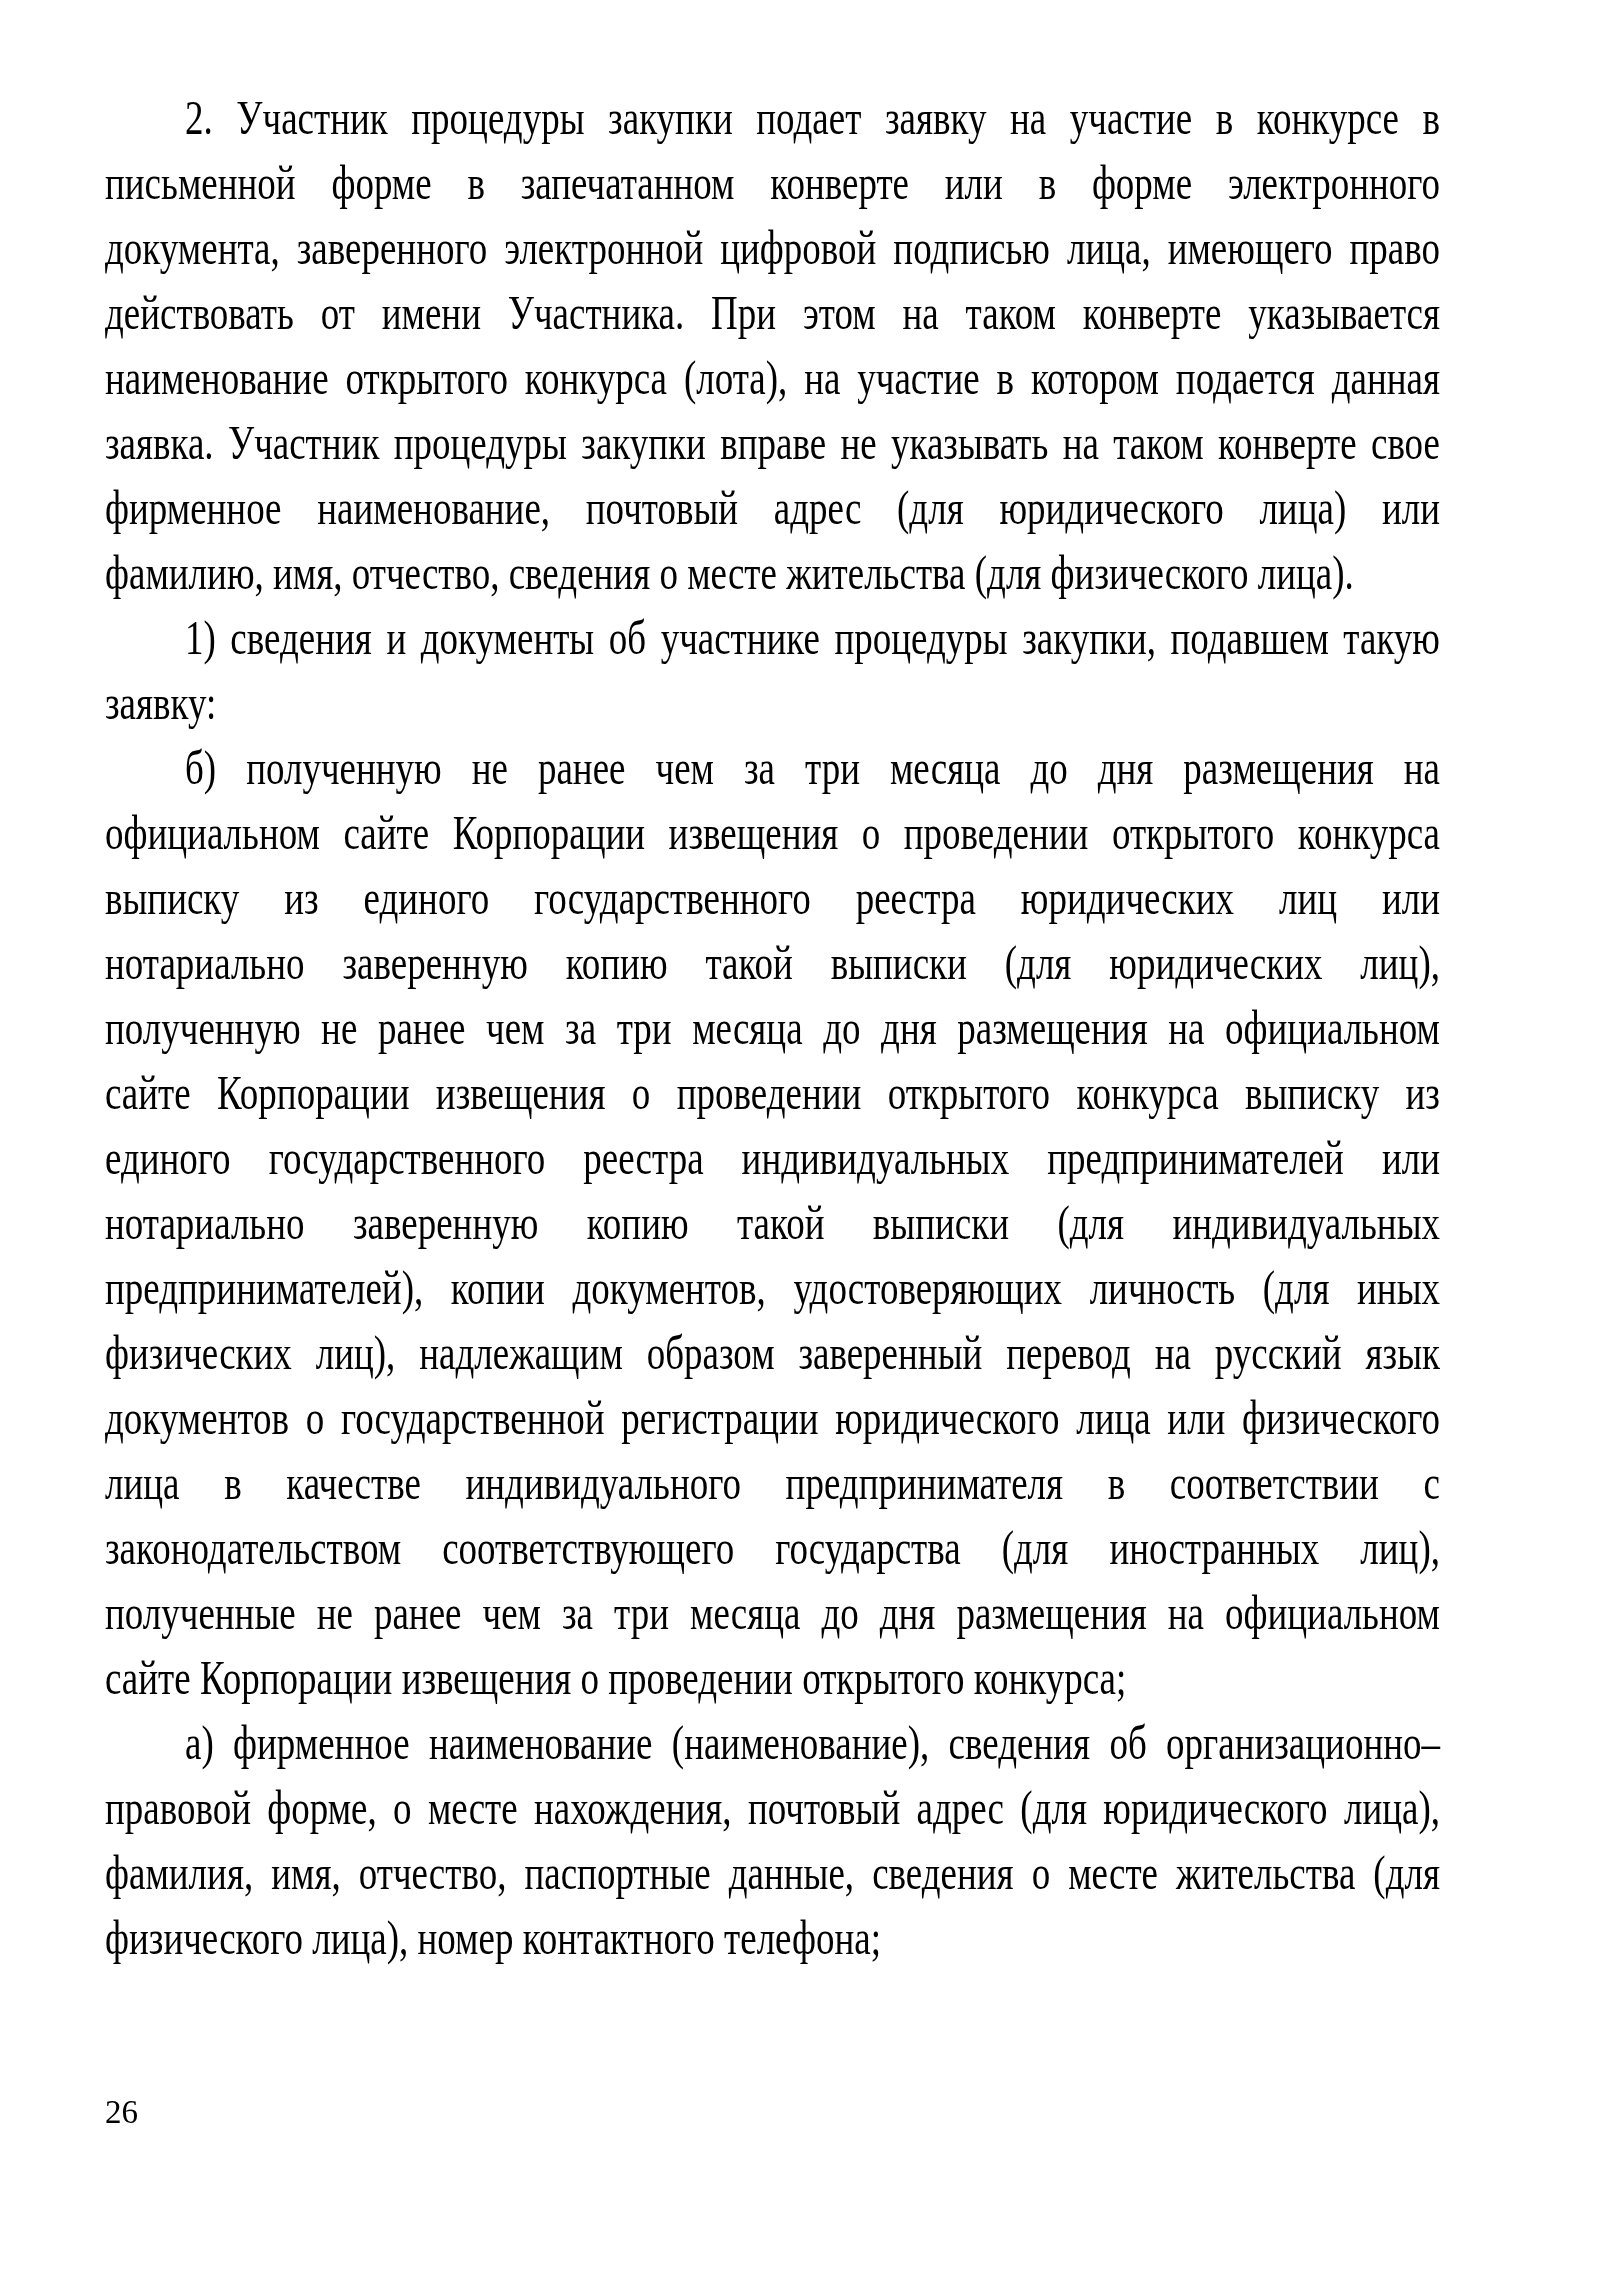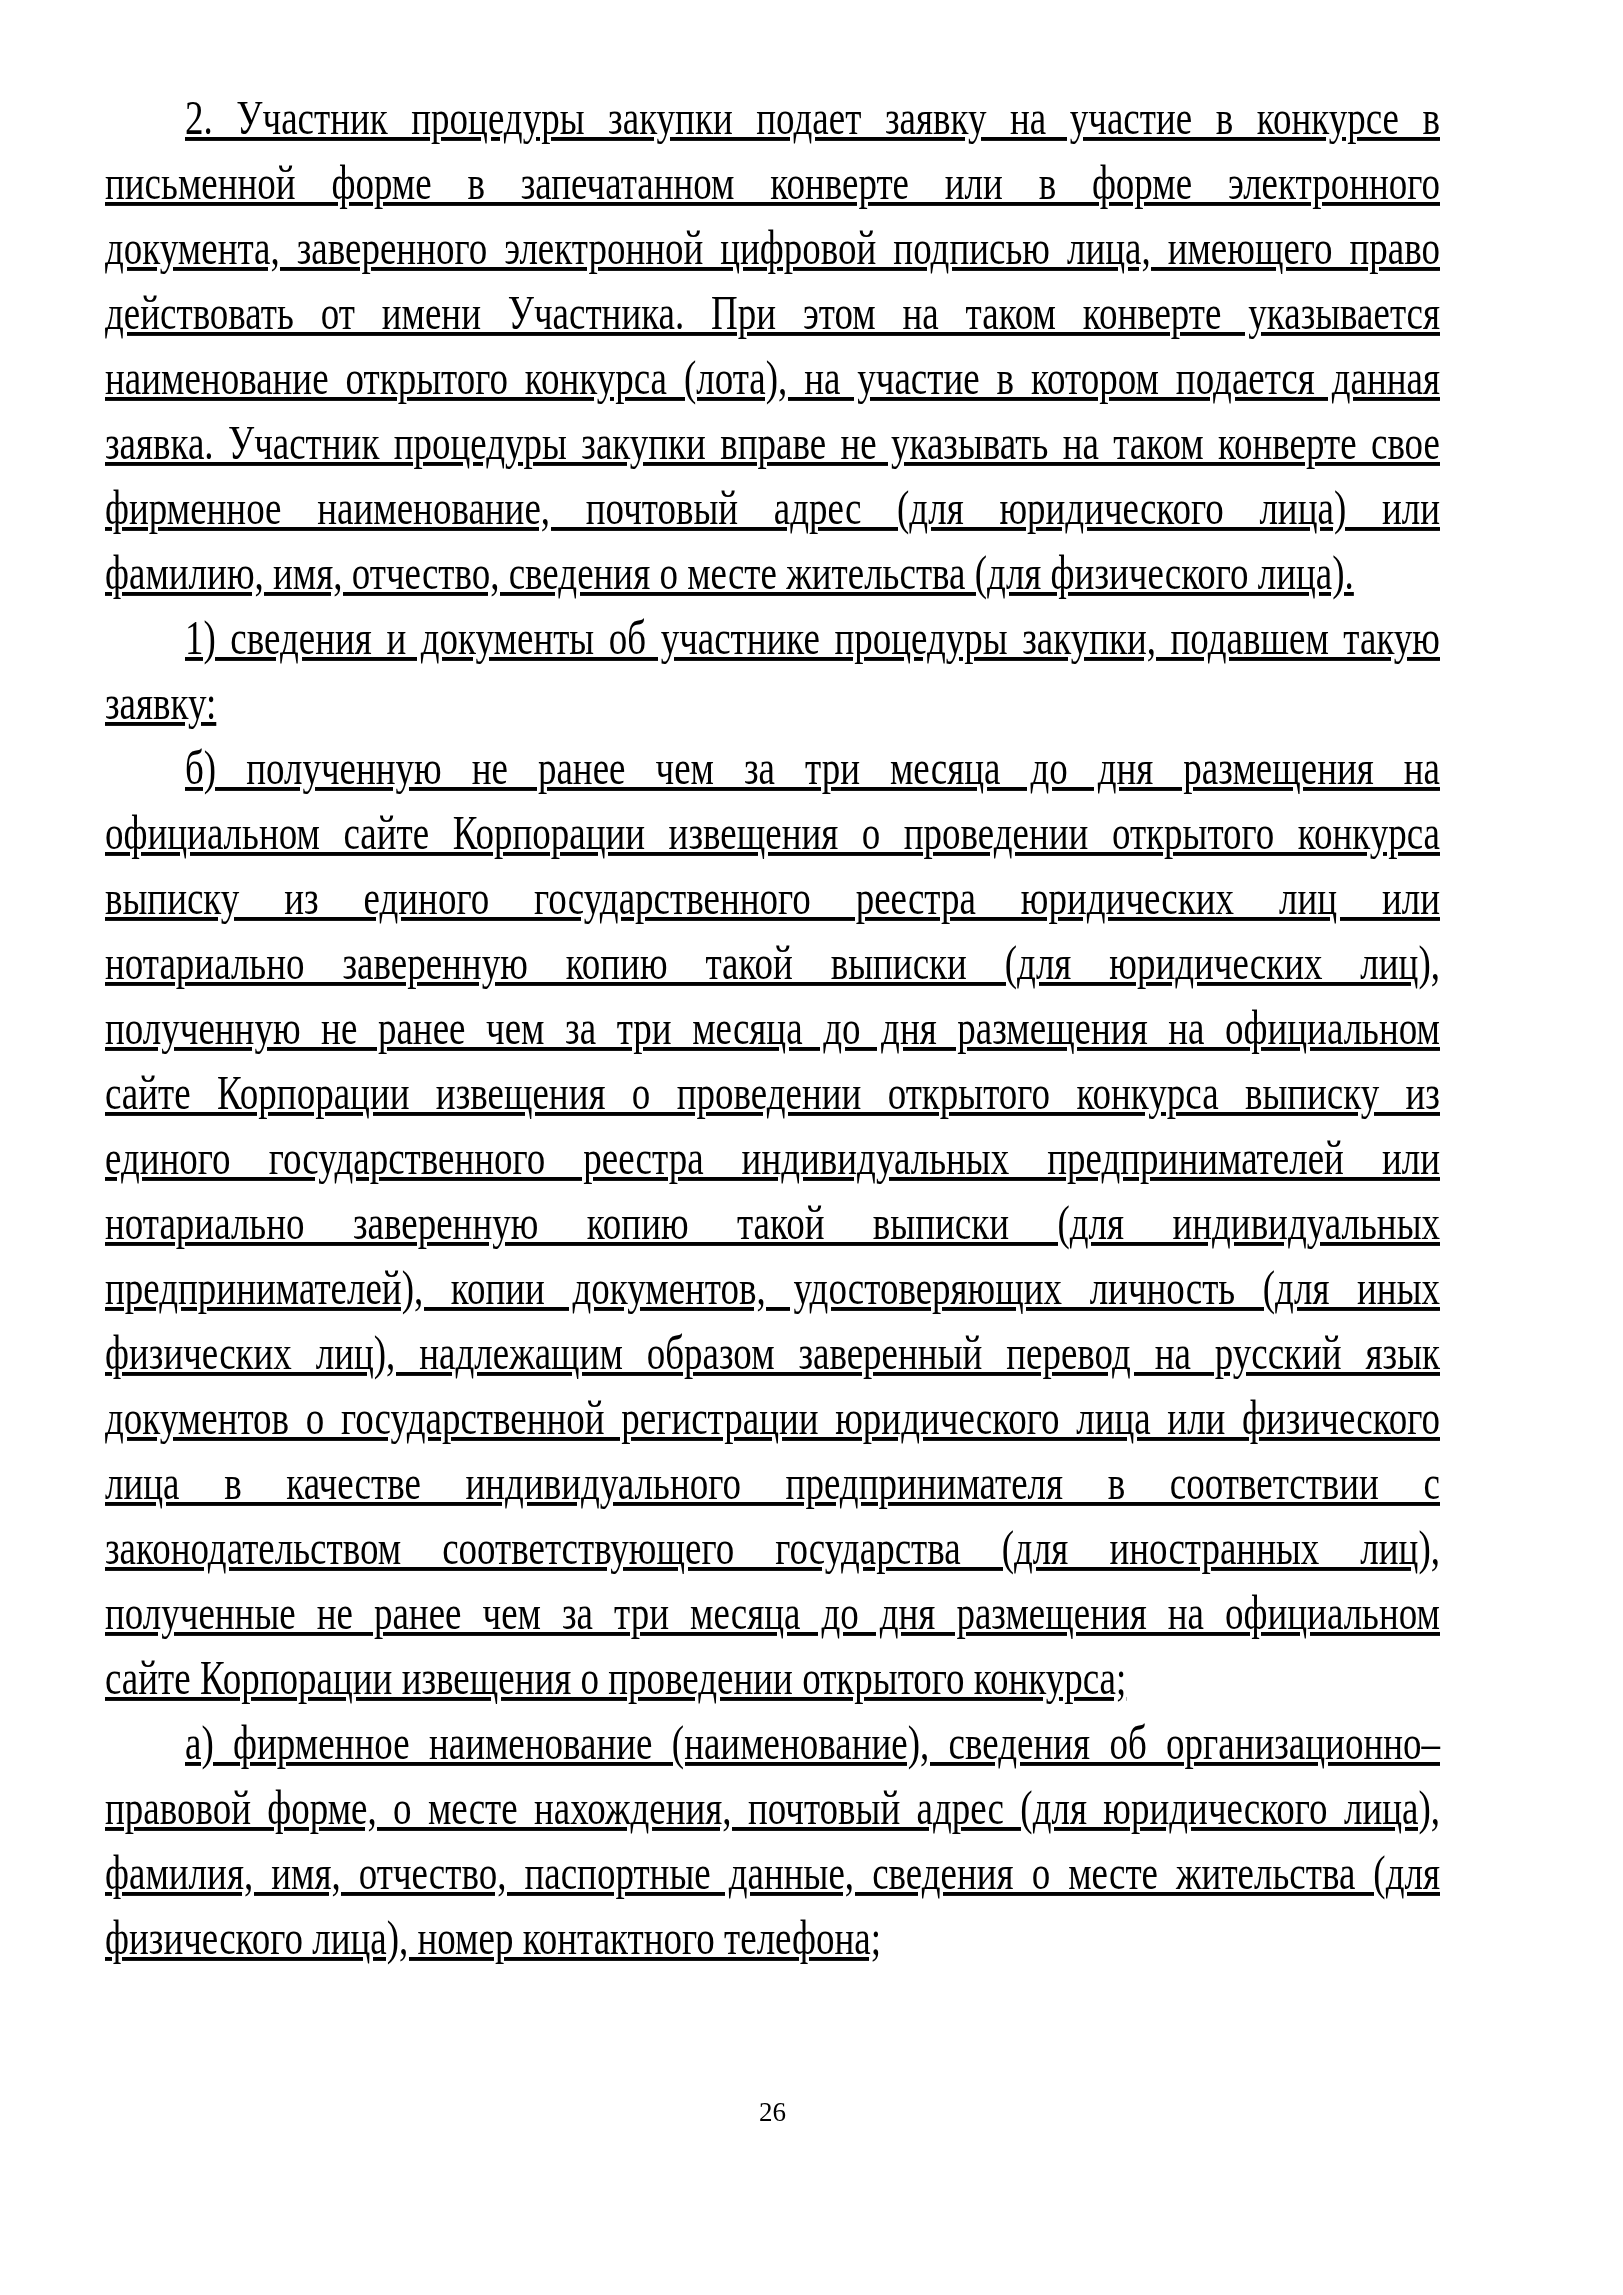--- a/index.html
+++ b/index.html
@@ -13,21 +13,20 @@
     height: 2295px;
     font-family: "Liberation Serif", "DejaVu Serif", serif;
     color: #000000;
     overflow: hidden;
   }
   .text-column {
     position: absolute;
     left: 105px;
     top: 90px;
     width: 1335px;
-    text-decoration: underline;
   }
   .paragraph { margin: 0; padding: 0; }
   .line {
     height: 65px;
     font-size: 37px;
     line-height: 65px;
     text-align: justify;
     text-align-last: justify;
     
     transform: scaleY(1.3);
@@ -38,22 +37,22 @@
     text-align-last: left;
   }
   .line.indent {
     text-indent: 80px;
   }
   .page-number {
     position: absolute;
     top: 2095px;
     left: 105px;
     width: 1335px;
-    text-align: center;
-    font-size: 27px;
+    text-align: left;
+    font-size: 33px;
     line-height: 35px;
   }
 </style>
 </head>
 <body>
 
 <div class="text-column">
 
   <div class="paragraph">
     <div class="line indent">2. Участник процедуры закупки подает заявку на участие в конкурсе в</div>

